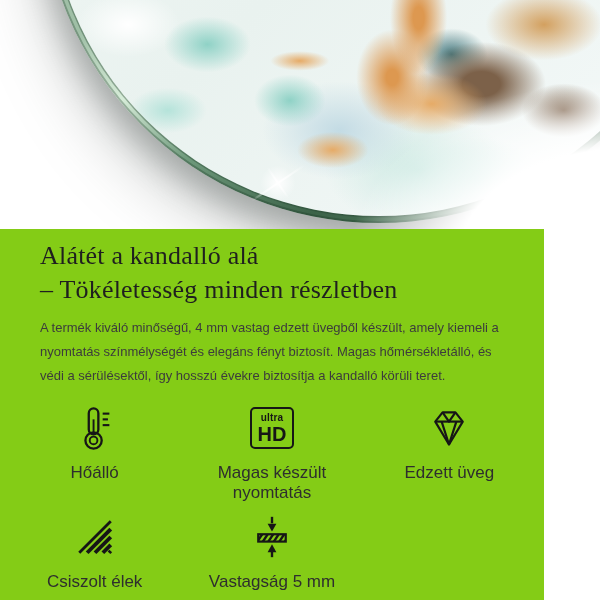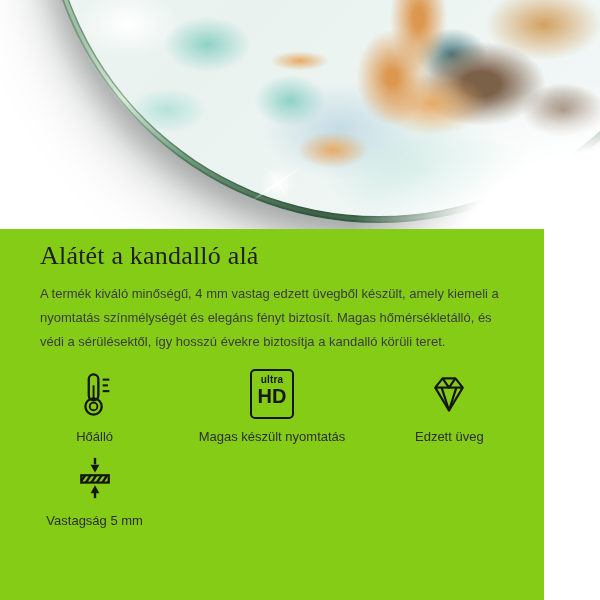--- a/index.html
+++ b/index.html
@@ -57,23 +57,23 @@
   h1{margin:10px 0 0;font-family:"Liberation Serif",serif;font-weight:400;
      font-size:26px;line-height:1.31;color:var(--heading,#1f1f1f);letter-spacing:.2px;}
   .desc{margin:9px 0 0;max-width:506px;font-size:13px;line-height:1.85;
      color:var(--body-text,#3c3c3c);}
 
   
   .features{display:grid;grid-template-columns:repeat(3,1fr);row-gap:10px;
      margin-top:16px;padding:0 6px;}
   .feature{display:flex;flex-direction:column;align-items:center;text-align:center;}
   .icon-box{height:48px;display:flex;align-items:center;justify-content:center;}
-  .feature .label{margin-top:11px;font-size:13px;color:#2e2e2e;}
+  .feature .label{margin-top:11px;font-size:17px;color:#2e2e2e;}
   .icon-svg{stroke:var(--ink,#161616);fill:none;stroke-width:2.4;}
-  .uhd{border:2.5px solid var(--ink,#161616);border-radius:5px;padding:4px 6px 11px;
+  .uhd{border:2.5px solid var(--ink,#161616);border-radius:5px;padding:4px 6px 3px;
      color:var(--ink,#161616);line-height:1;}
   .uhd .t1{display:block;font-size:10px;font-weight:700;letter-spacing:.2px;}
   .uhd .t2{display:block;font-size:20px;font-weight:700;margin-top:1px;}
 </style>
 </head>
 <body>
 
 <div class="page">
 
   <div class="hero">
@@ -83,21 +83,21 @@
     <div class="hero-fade"></div>
     <div class="sparkle">
       <div class="glow"></div>
       <div class="ray1"></div>
       <div class="ray2"></div>
     </div>
   </div>
 
   <div class="content">
     <h1><span>Alátét a kandalló alá</span><br>
-      </h1>
+      <span>– Tökéletesség minden részletben</span></h1>
     <p class="desc">A termék kiváló minőségű, 4 mm vastag edzett üvegből készült, amely kiemeli a nyomtatás színmélységét és elegáns fényt biztosít. Magas hőmérsékletálló, és védi a sérülésektől, így hosszú évekre biztosítja a kandalló körüli teret.</p>
   </div>
 
   <div class="features">
 
     <div class="feature">
       <div class="icon-box">
         <svg class="icon-svg" width="46" height="46" viewBox="0 0 48 48">
           <rect x="17.5" y="3.5" width="10" height="27" rx="5"></rect>
           <line x1="22.5" y1="15" x2="22.5" y2="30" stroke-width="2"></line>
@@ -127,20 +127,32 @@
         <svg class="icon-svg" width="46" height="44" viewBox="0 0 48 48" stroke-linejoin="round" stroke-width="2.2">
           <path d="M9,17 L17,7 H31 L39,17 L24,42 Z"></path>
           <path d="M9,17 H39"></path>
           <path d="M17,7 L24,17 L31,7"></path>
           <path d="M24,42 L16,17 M24,42 L32,17"></path>
         </svg>
       </div>
       <span class="label">Edzett üveg</span>
     </div>
 
+    <div class="feature">
+      <div class="icon-box">
+        <svg width="44" height="42" viewBox="0 0 48 48" stroke="#161616" fill="none">
+          <line x1="6" y1="42" x2="42" y2="6" stroke-width="3.2"></line>
+          <line x1="15" y1="42" x2="42" y2="15" stroke-width="4.4"></line>
+          <line x1="24" y1="42" x2="42" y2="24" stroke-width="4.4"></line>
+          <line x1="33" y1="42" x2="42" y2="33" stroke-width="4.4"></line>
+          <line x1="40" y1="42" x2="42" y2="40" stroke-width="4.4"></line>
+        </svg>
+      </div>
+      <span class="label">Csiszolt élek</span>
+    </div>
 
     <div class="feature">
       <div class="icon-box">
         <svg width="44" height="46" viewBox="0 0 48 48">
           <defs>
               <clipPath id="barclip">
                 <rect x="9" y="21" width="30" height="8"></rect>
               </clipPath>
             </defs>
           <g clip-path="url(#barclip)" stroke="#161616" stroke-width="2.6">

